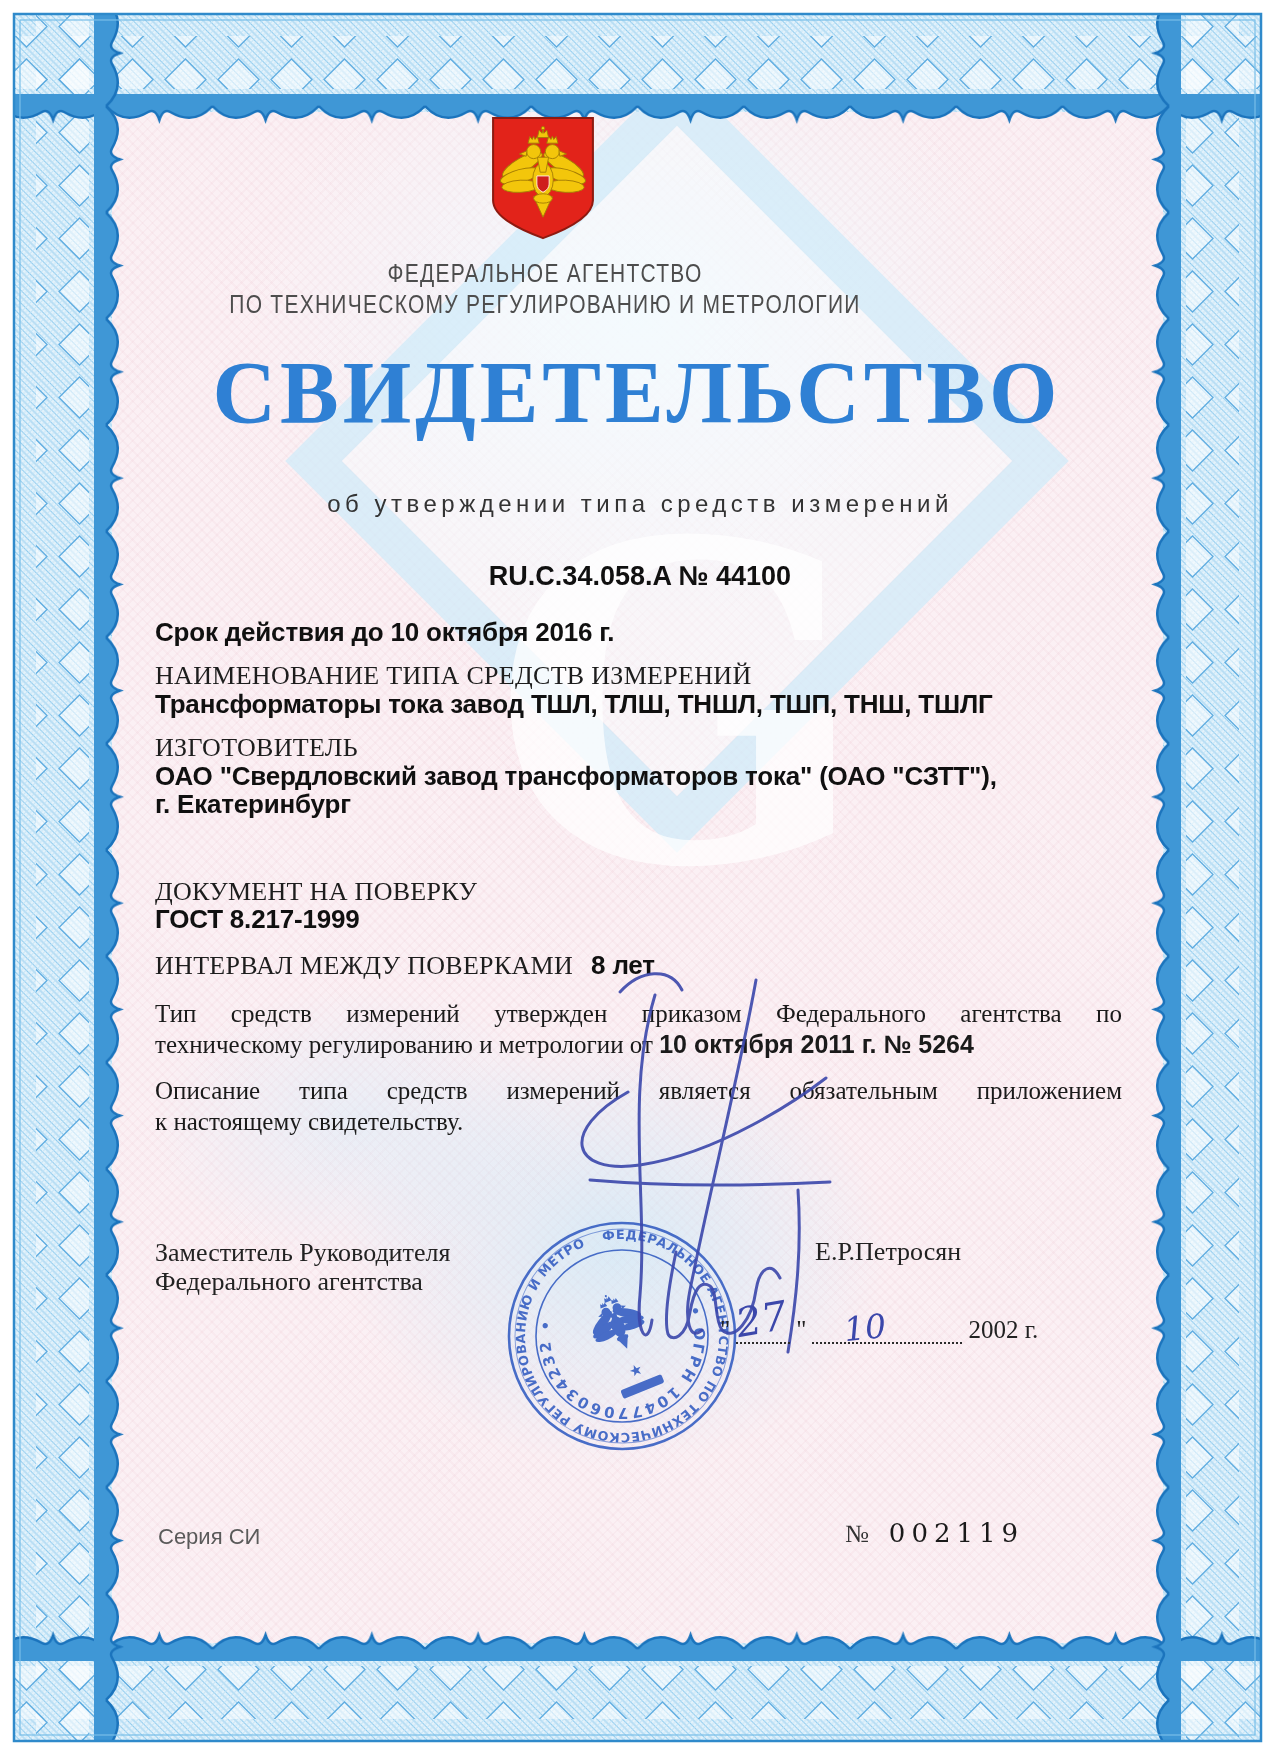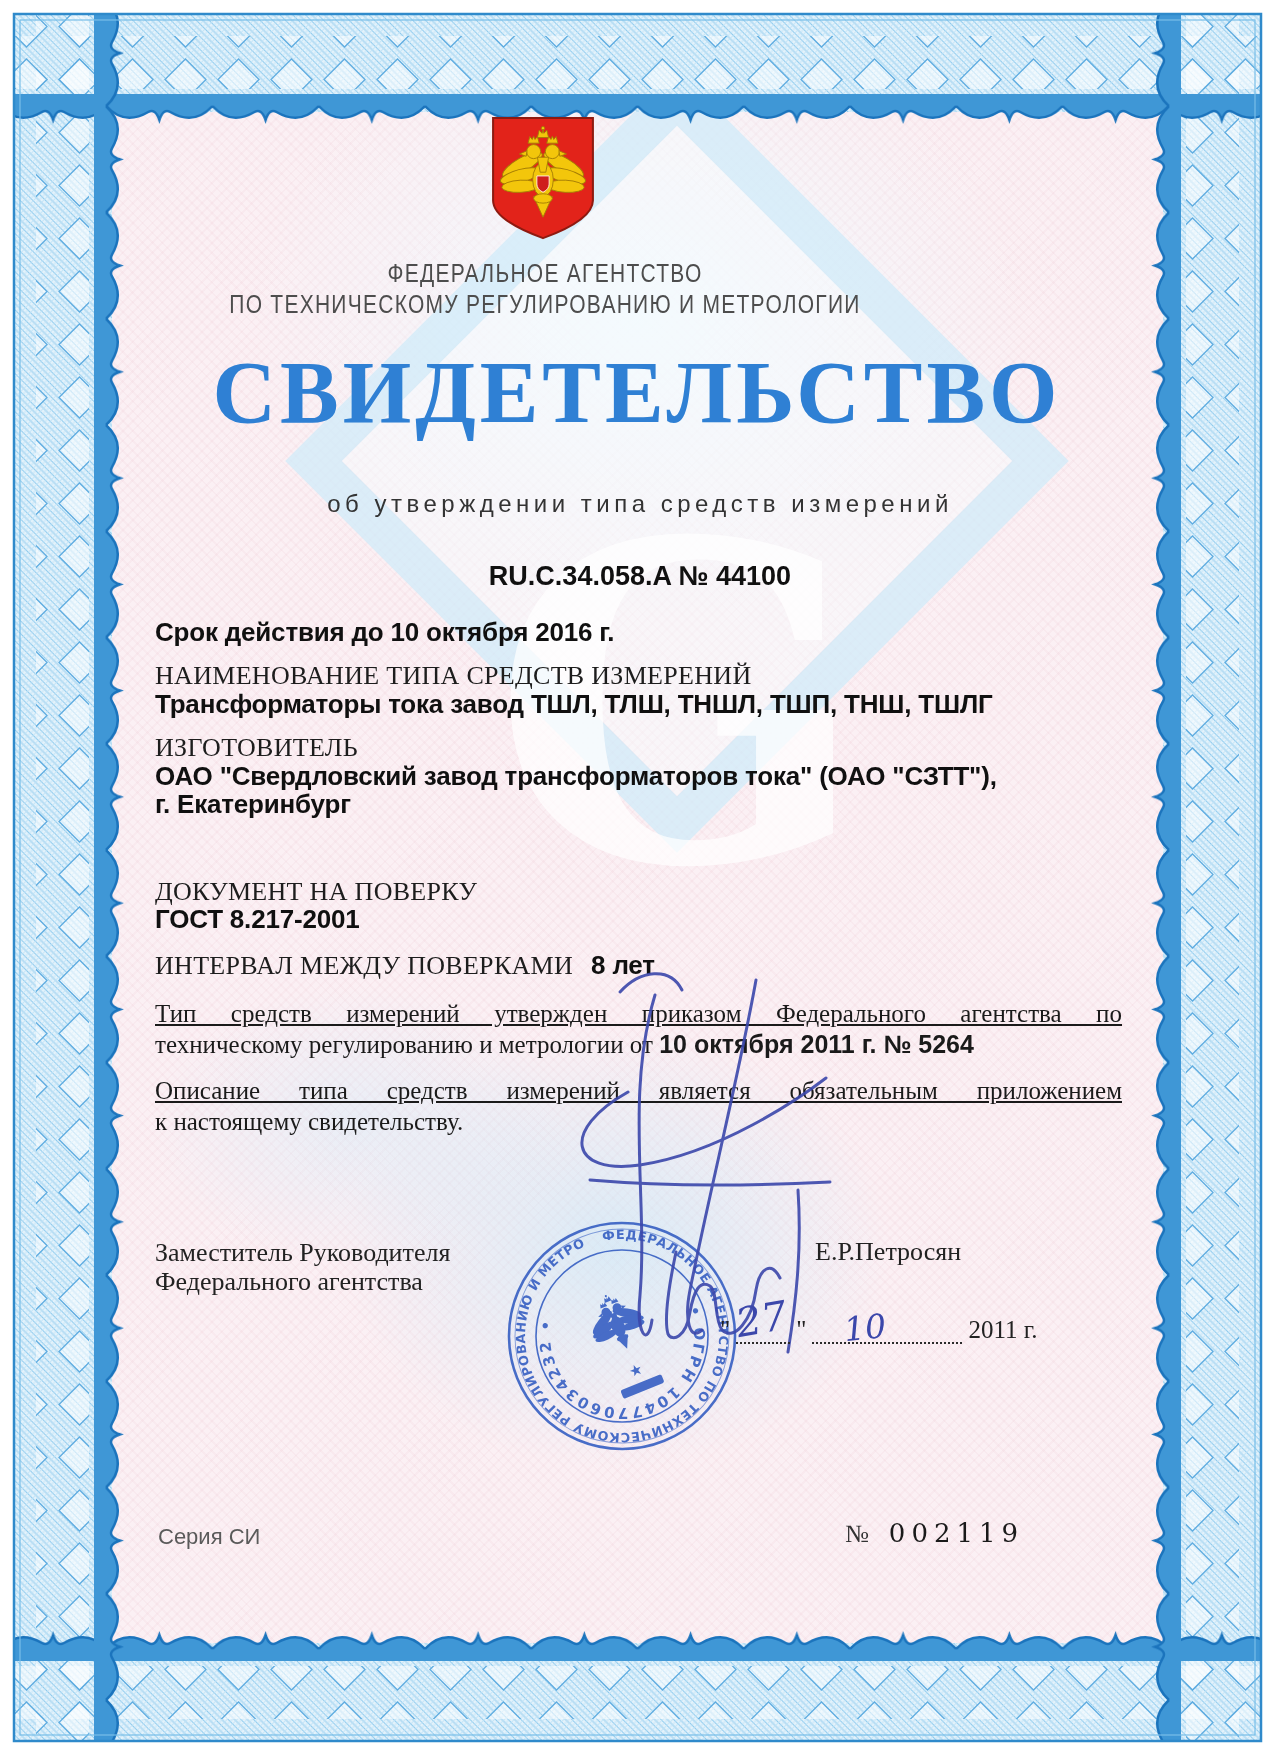--- a/index.html
+++ b/index.html
@@ -42,21 +42,21 @@
     font-size:27px;color:#101010;}
 
   
   .row{position:absolute;left:155px;white-space:nowrap;}
   .lbl{font-family:"Liberation Serif",serif;font-size:26px;color:#1d1d1d;letter-spacing:0.3px;}
   .val{font-family:"Liberation Sans",sans-serif;font-weight:bold;font-size:26px;
        color:#101010;letter-spacing:-0.2px;margin-top:25px;}
   .gap{margin-left:14px;}
   .para{position:absolute;left:155px;width:967px;font-family:"Liberation Serif",serif;
     font-size:25px;line-height:31px;color:#1a1a1a;}
-  .jline{text-align:justify;text-align-last:justify;text-decoration:underline;}
+  .jline{text-align:justify;text-align-last:justify;}
   .para .val-inline{font-family:"Liberation Sans",sans-serif;font-weight:bold;font-size:25px;}
 
   .signer{position:absolute;left:155px;top:1238px;font-size:26px;line-height:29px;color:#222;}
   .signer-name{position:absolute;left:815px;top:1237px;font-size:26px;color:#222;}
 
   .date-line{position:absolute;left:720px;top:1316px;display:flex;align-items:flex-end;
     gap:6px;font-size:25px;color:#222;}
   .dots{display:inline-block;border-bottom:2.6px dotted #2b2b2b;height:22px;}
   .d1{width:54px;} .d2{width:150px;}
 
@@ -190,21 +190,21 @@
     </div>
     <div class="row" style="top:789px">
       <span class="val">г. Екатеринбург</span>
     </div>
 
 
     <div class="row" style="top:877px">
       <span class="lbl">ДОКУМЕНТ НА ПОВЕРКУ</span>
     </div>
     <div class="row" style="top:904px">
-      <span class="val">ГОСТ 8.217-2001</span>
+      <span class="val">ГОСТ 8.217-1999</span>
     </div>
 
     <div class="row" style="top:950px">
       <span class="lbl">ИНТЕРВАЛ МЕЖДУ ПОВЕРКАМИ</span>
       <span class="val gap">8 лет</span>
     </div>
 
     <div class="para" style="top:998px">
       <div class="jline">Тип средств измерений утвержден приказом Федерального агентства по</div>
       <div><span>техническому регулированию и метрологии от </span><span class="val-inline">10 октября 2011 г. № 5264</span></div>
@@ -248,21 +248,21 @@
         <path d="M116,302 C108,340 104,370 108,384 C112,392 126,388 130,362 C134,340 140,330 150,336 C158,342 154,370 162,380 C174,392 192,370 196,340 C200,316 212,312 220,328"></path>
         <path d="M238,240 C242,300 236,352 228,402"></path>
       </g>
     </svg>
 
     <div class="date-line">
       <span>"</span>
       <span class="dots d1"></span>
       <span>"</span>
       <span class="dots d2"></span>
-      <span>2011 г.</span>
+      <span>2002 г.</span>
     </div>
     <div class="hand hand-day">27</div>
     <div class="hand hand-month">10</div>
 
     <div class="series">Серия СИ</div>
     <div class="serial">
       <span class="no-sign">№</span>
       <span class="no-val">002119</span>
     </div>
 

